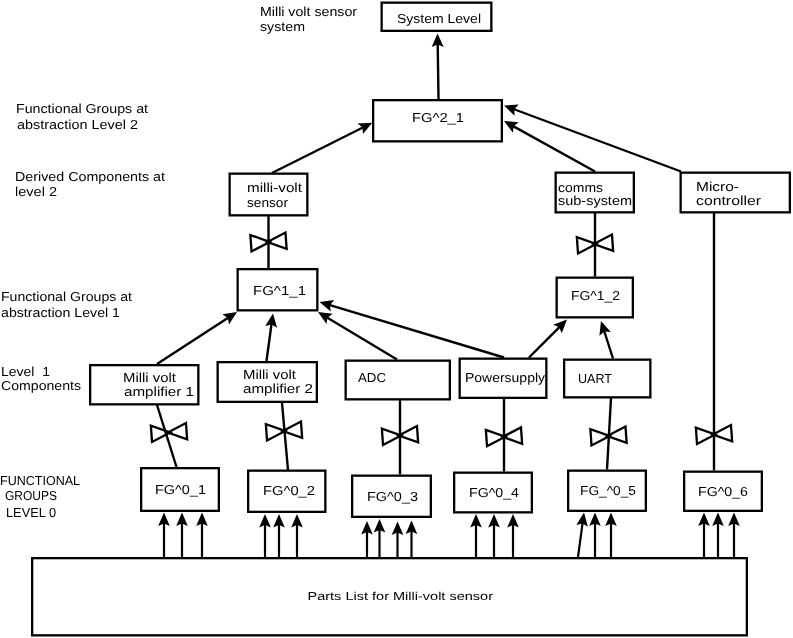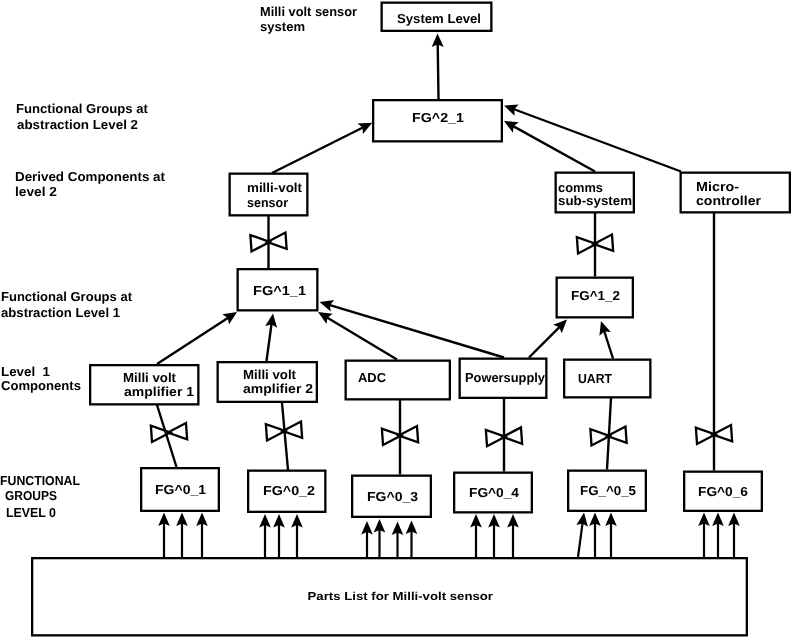--- a/index.html
+++ b/index.html
@@ -1,16 +1,16 @@
 <!DOCTYPE html>
 <html><head>
 <meta charset="utf-8">
 <style>
 html,body{margin:0;padding:0;background:#fff;}
-#wrap{position:relative;width:792px;height:638px;overflow:hidden;font-weight:bold;}
+#wrap{position:relative;width:792px;height:638px;overflow:hidden;}
 text{font-family:"Liberation Sans",sans-serif;fill:#000;-webkit-font-smoothing:antialiased;text-rendering:geometricPrecision;}
 </style>
 </head>
 <body>
 <div id="wrap">
 <svg width="793" height="638" viewBox="0 0 793 638" style="position:absolute;top:0;left:0">
 <rect x="0" y="0" width="793" height="638" fill="#ffffff"></rect>
 <rect x="381.65" y="2.65" width="109.70" height="28.20" fill="#fff" stroke="#000" stroke-width="2.30"></rect>
 <rect x="373.15" y="100.15" width="128.70" height="41.20" fill="#fff" stroke="#000" stroke-width="2.30"></rect>
 <rect x="229.65" y="173.65" width="77.70" height="41.70" fill="#fff" stroke="#000" stroke-width="2.30"></rect>

